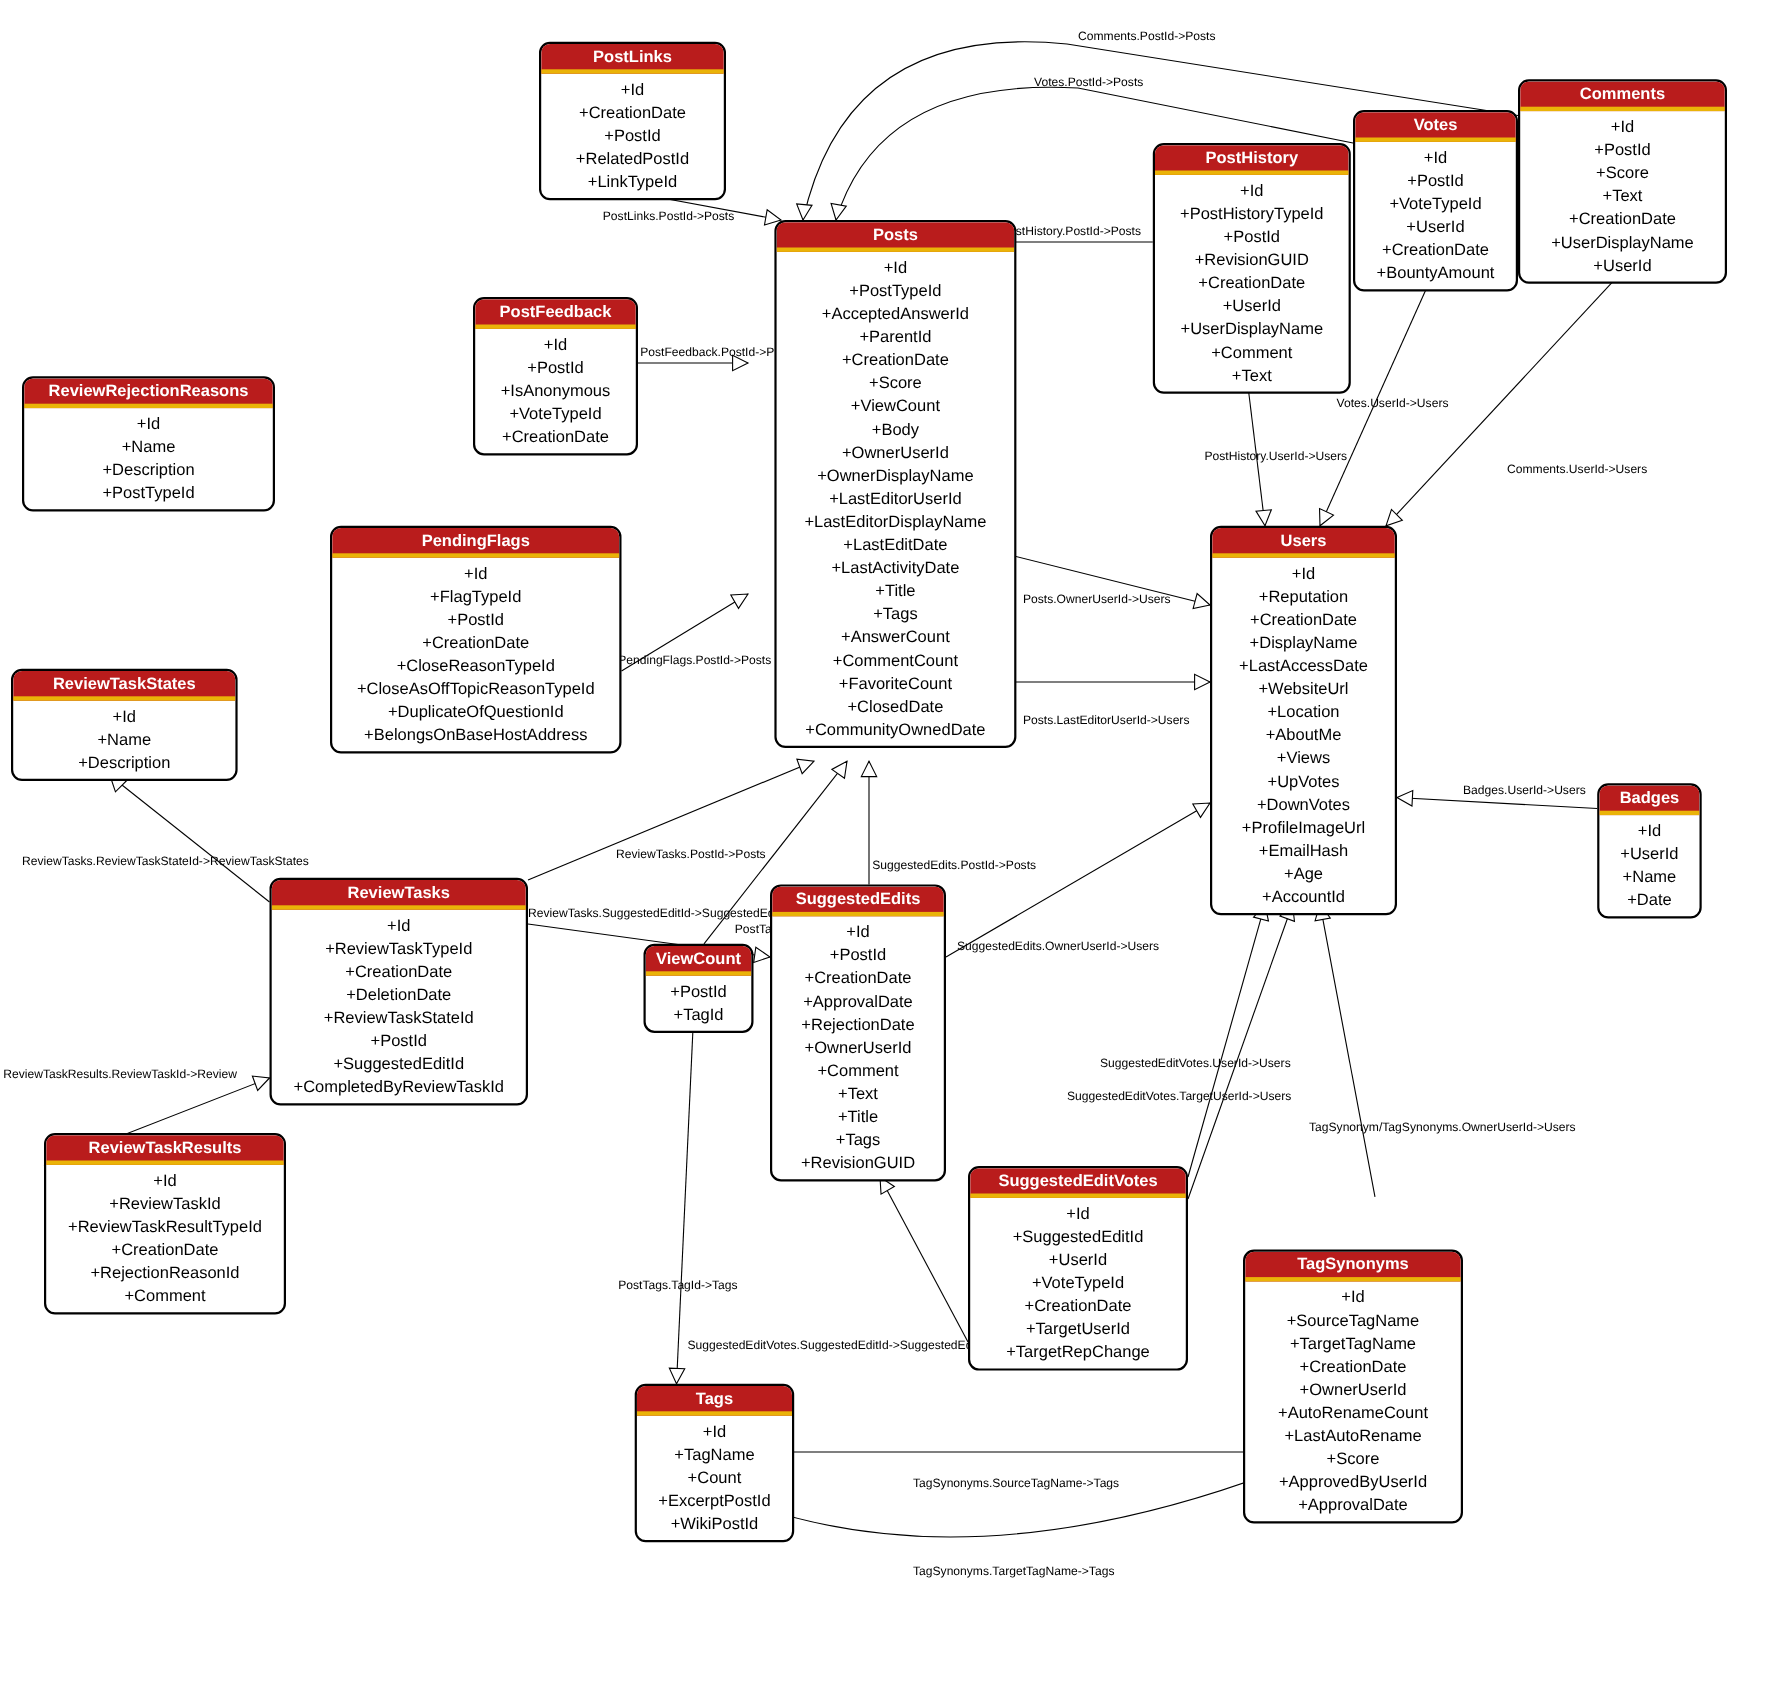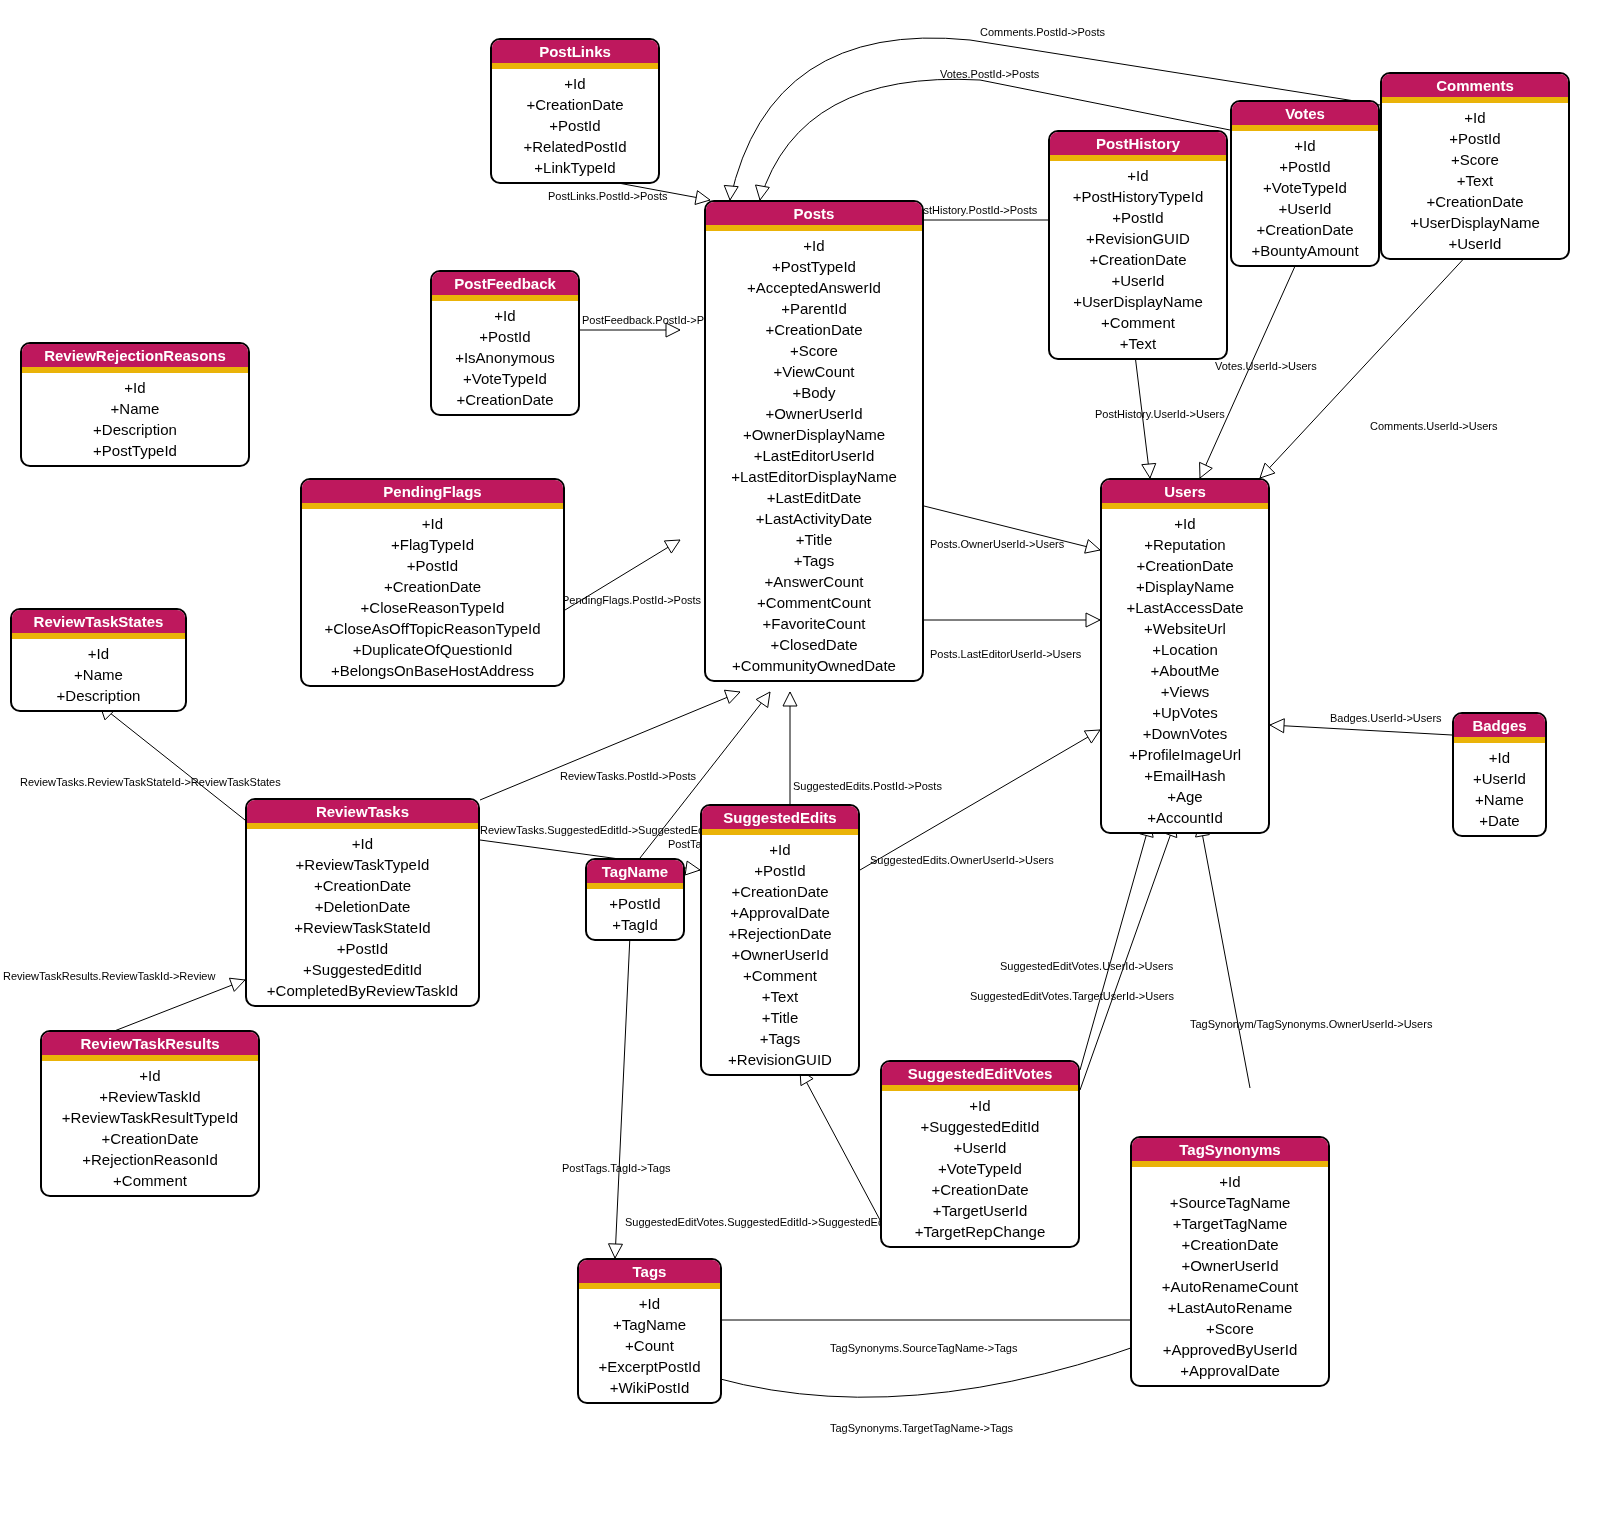--- a/index.html
+++ b/index.html
@@ -18,26 +18,26 @@
   }
   .entity {
     position: absolute;
     border: 2px solid #000;
     border-radius: 10px;
     background: #fff;
     box-sizing: border-box;
     overflow: hidden;
   }
   .entity-title {
-    background: #be185d;
+    background: #b91c1c;
     color: #fff;
     font-weight: bold;
     text-align: center;
     padding: 3px 6px;
-    border-bottom: 6px solid #eab308;
+    border-bottom: 4px solid #eab308;
     font-size: 15px;
     white-space: nowrap;
   }
   .entity-attrs {
     padding: 4px 8px;
     text-align: center;
   }
   .attr {
     white-space: nowrap;
     line-height: 1.4;
@@ -252,21 +252,21 @@
           <div class="attr">+Id</div>
           <div class="attr">+FlagTypeId</div>
           <div class="attr">+PostId</div>
           <div class="attr">+CreationDate</div>
           <div class="attr">+CloseReasonTypeId</div>
           <div class="attr">+CloseAsOffTopicReasonTypeId</div>
           <div class="attr">+DuplicateOfQuestionId</div>
           <div class="attr">+BelongsOnBaseHostAddress</div>
         </div>
       </div>
-      <div class="entity" style="left: 10px; top: 608px; width: 177px;">
+      <div class="entity" style="left: 10px; top: 608px; width: 206px;">
         <div class="entity-title">ReviewTaskStates</div>
         <div class="entity-attrs">
           <div class="attr">+Id</div>
           <div class="attr">+Name</div>
           <div class="attr">+Description</div>
         </div>
       </div>
       <div class="entity" style="left: 1100px; top: 478px; width: 170px;">
         <div class="entity-title">Users</div>
         <div class="entity-attrs">
@@ -303,21 +303,21 @@
           <div class="attr">+ReviewTaskTypeId</div>
           <div class="attr">+CreationDate</div>
           <div class="attr">+DeletionDate</div>
           <div class="attr">+ReviewTaskStateId</div>
           <div class="attr">+PostId</div>
           <div class="attr">+SuggestedEditId</div>
           <div class="attr">+CompletedByReviewTaskId</div>
         </div>
       </div>
       <div class="entity" style="left: 585px; top: 858px; width: 100px;">
-        <div class="entity-title">TagName</div>
+        <div class="entity-title">ViewCount</div>
         <div class="entity-attrs">
           <div class="attr">+PostId</div>
           <div class="attr">+TagId</div>
         </div>
       </div>
       <div class="entity" style="left: 700px; top: 804px; width: 160px;">
         <div class="entity-title">SuggestedEdits</div>
         <div class="entity-attrs">
           <div class="attr">+Id</div>
           <div class="attr">+PostId</div>

